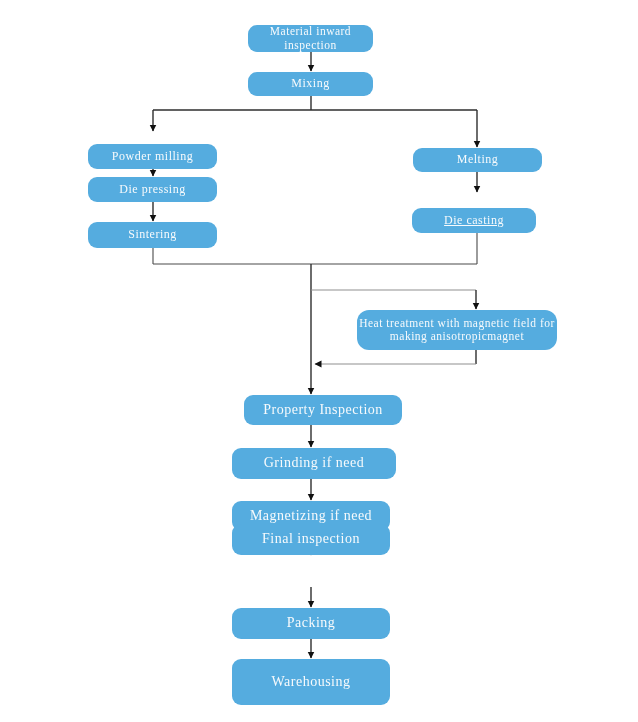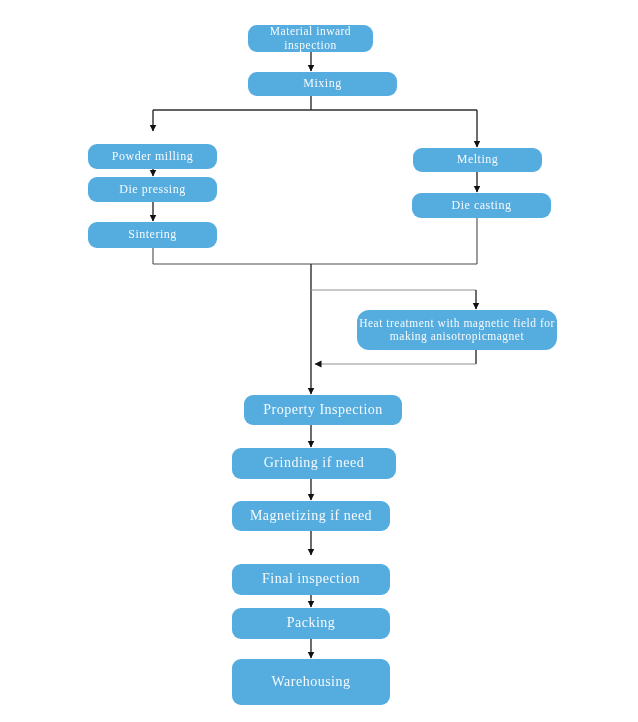--- a/index.html
+++ b/index.html
@@ -36,35 +36,35 @@
     align-items: center;
     justify-content: center;
     text-align: center;
     letter-spacing: 0.5px;
     font-size: 12px;
     line-height: 1.15;
     padding: 1px 2px;
   }
   
   .n-material  { left: 248px; top: 25px;  width: 125px; height: 27px; font-size: 11.5px; }
-  .n-mixing    { left: 248px; top: 72px;  width: 149px; height: 24px; }
+  .n-mixing    { left: 248px; top: 72px;  width: 125px; height: 24px; }
   
   .n-powder    { left: 88px;  top: 132px; width: 129px; height: 25px; margin-top: 12px; }
   .n-diepress  { left: 88px;  top: 177px; width: 129px; height: 25px; }
   .n-sinter    { left: 88px;  top: 222px; width: 129px; height: 26px; }
   
   .n-melting   { left: 413px; top: 148px; width: 129px; height: 24px; }
-  .n-diecast   { left: 412px; top: 193px; width: 139px; height: 25px; }
+  .n-diecast   { left: 412px; top: 208px; width: 124px; height: 25px; text-decoration: underline; }
   
   .n-heat      { left: 357px; top: 310px; width: 200px; height: 40px; font-size: 11.5px; border-radius: 12px; }
   
   .n-property  { left: 232px; top: 395px; width: 158px; height: 30px; font-size: 14px; margin-left: 12px; }
   .n-grinding  { left: 232px; top: 448px; width: 164px; height: 31px; font-size: 14px; }
   .n-magnet    { left: 232px; top: 501px; width: 158px; height: 30px; font-size: 14px; }
-  .n-final     { left: 232px; top: 524px; width: 158px; height: 31px; font-size: 14px; margin-top: 40px; }
+  .n-final     { left: 232px; top: 524px; width: 158px; height: 31px; font-size: 14px; }
   .n-packing   { left: 232px; top: 608px; width: 158px; height: 31px; font-size: 14px; }
   .n-warehouse { left: 232px; top: 659px; width: 158px; height: 46px; font-size: 14px; }
 </style>
 </head>
 <body>
 
 <div class="canvas">
 
   <svg class="edges" viewBox="0 0 638 722" xmlns="http://www.w3.org/2000/svg">
     <defs>

